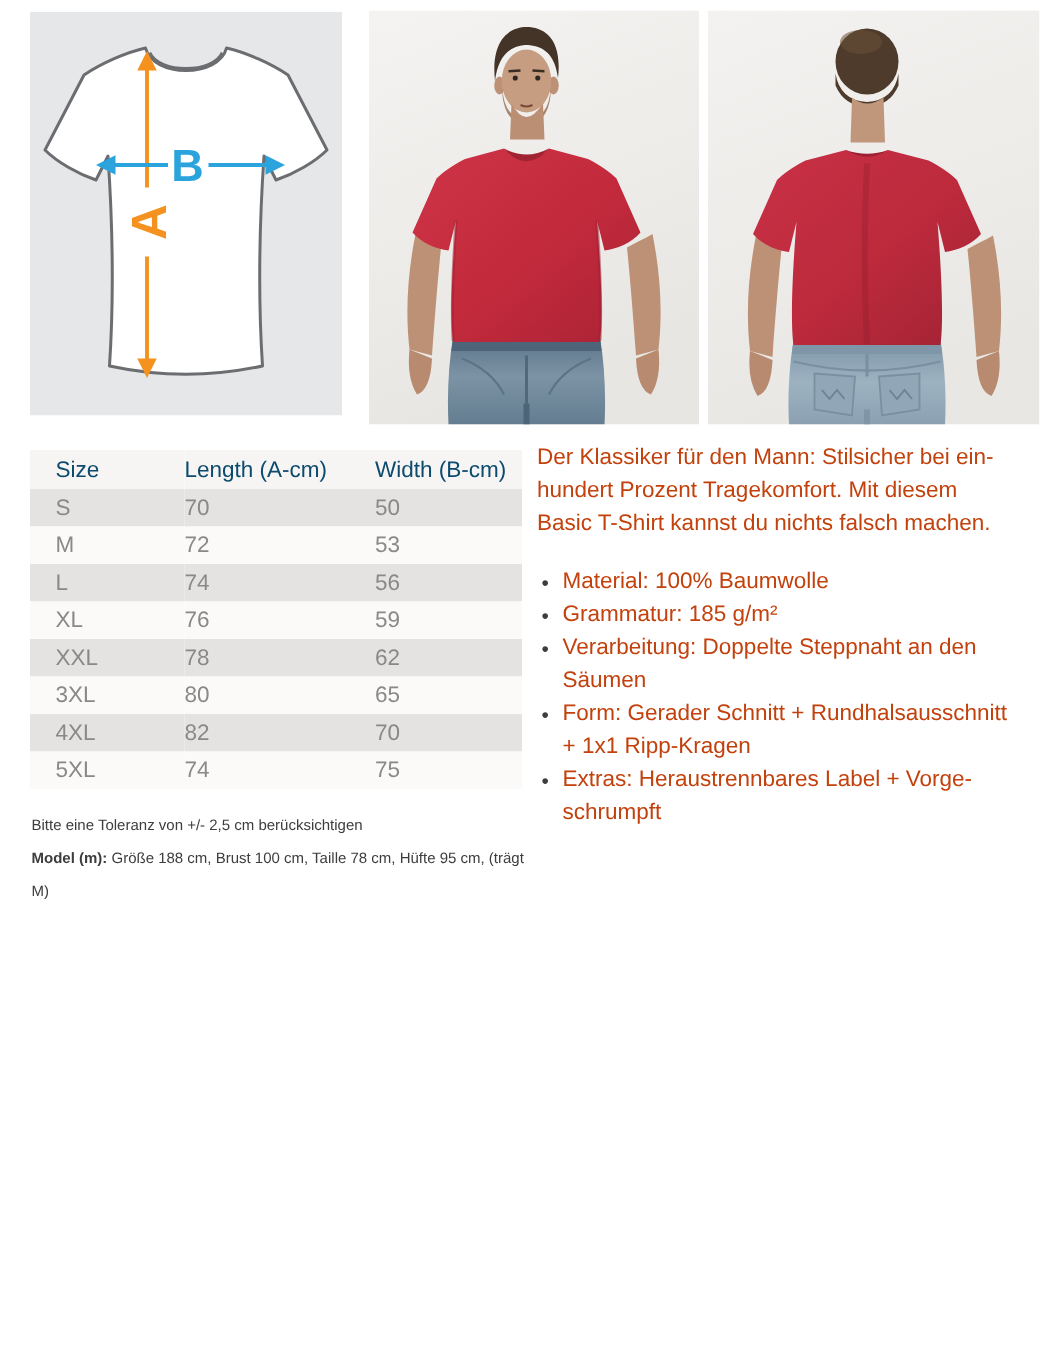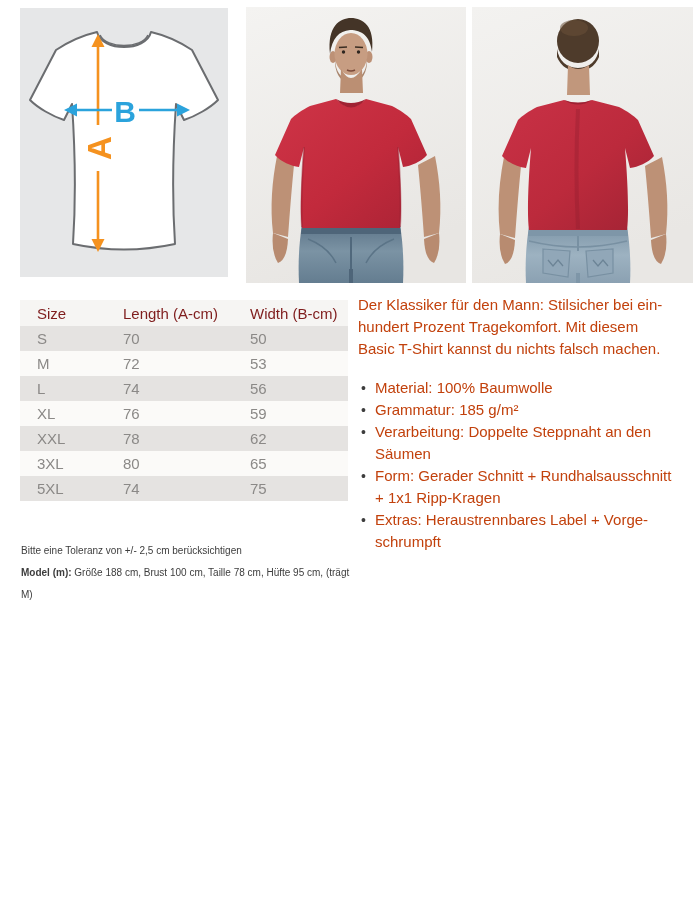--- a/index.html
+++ b/index.html
@@ -16,21 +16,21 @@
 
   table.size-table{
     position:absolute;left:20px;top:300px;width:328px;
     border-collapse:collapse;table-layout:fixed;
     font-size:15px;color:#8b8987;
   }
   table.size-table col.c1{width:103px;}
   table.size-table col.c2{width:127px;}
   table.size-table col.c3{width:98px;}
   table.size-table th{
-    font-weight:400;color:#7f1d1d;background:#f6f5f3;text-align:left;
+    font-weight:400;color:#0c4a6e;background:#f6f5f3;text-align:left;
     height:26px;padding:0;
   }
   table.size-table td{height:25px;padding:0;}
   table.size-table th:first-child,table.size-table td:first-child{padding-left:17px;}
   table.size-table tbody tr:nth-child(odd){background:#e5e3e1;}
   table.size-table tbody tr:nth-child(even){background:#fbfaf8;}
 
   .notes{
     position:absolute;left:21px;top:540px;width:342px;
     font-size:10px;line-height:22px;color:#3d3d3d;
@@ -253,20 +253,25 @@
       <td>XXL</td>
       <td>78</td>
       <td>62</td>
     </tr>
     <tr>
       <td>3XL</td>
       <td>80</td>
       <td>65</td>
     </tr>
     <tr>
+      <td>4XL</td>
+      <td>82</td>
+      <td>70</td>
+    </tr>
+    <tr>
       <td>5XL</td>
       <td>74</td>
       <td>75</td>
     </tr>
   </tbody>
 </table>
 
 <div class="notes">
   <div>Bitte eine Toleranz von +/- 2,5 cm berücksichtigen</div>
   <div class="model-line"><span class="bold">Model (m):</span> <span>Größe 188 cm, Brust 100 cm, Taille 78 cm, Hüfte 95 cm, (trägt M)</span></div>

